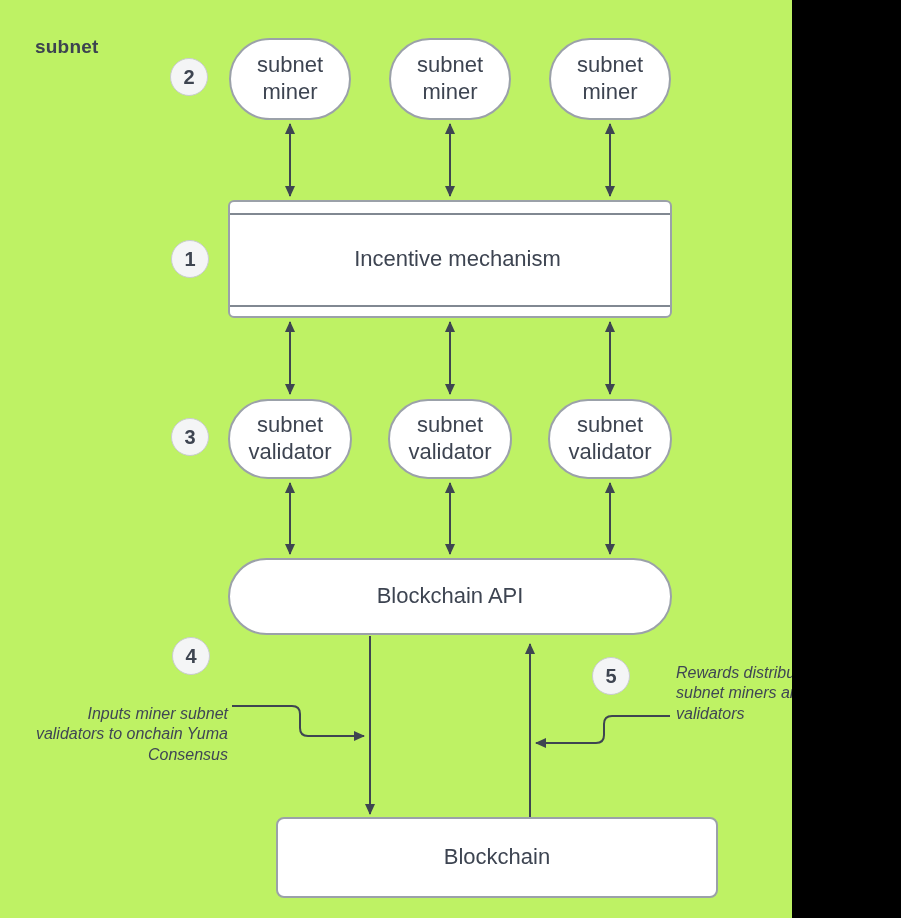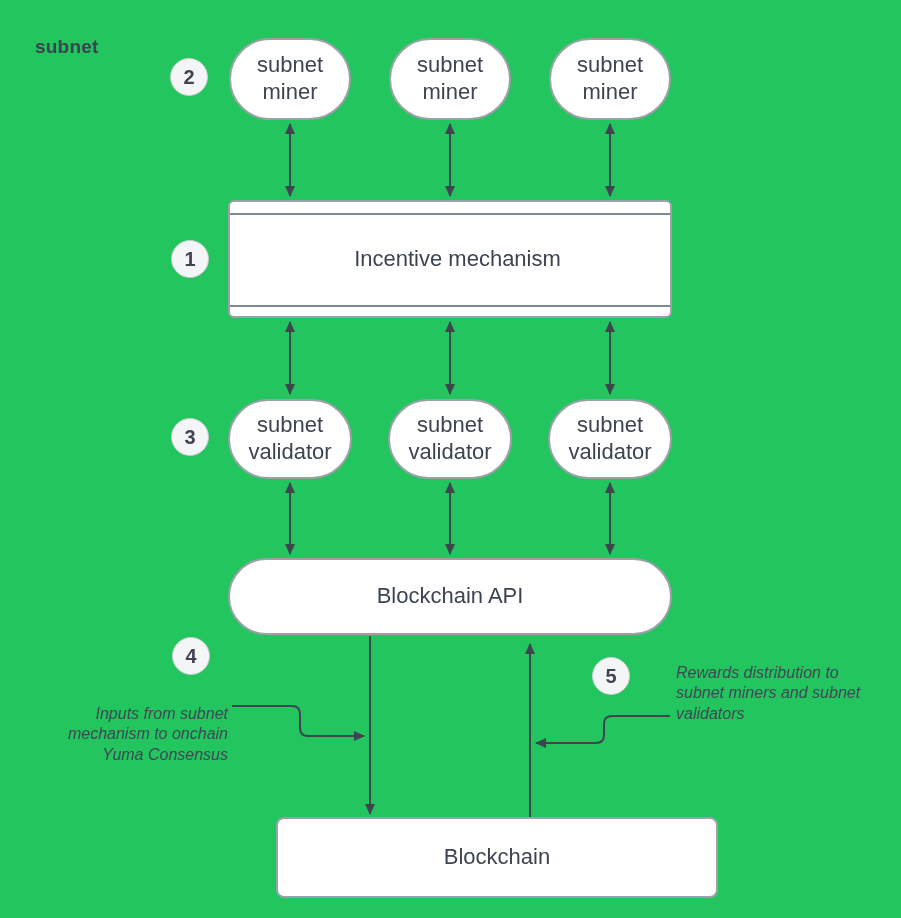--- a/index.html
+++ b/index.html
@@ -1,17 +1,17 @@
 <!DOCTYPE html>
 <html><head>
 <meta charset="utf-8">
 <style>
   html,body{margin:0;padding:0;background:#000;}
   .canvas{
-    position:relative;width:901px;height:918px;background:#22c55e;
+    position:relative;width:792px;height:918px;background:#bef264;
     font-family:"Liberation Sans",sans-serif;overflow:hidden;
   }
   svg.arrows{position:absolute;left:0;top:0;z-index:1;}
   .node{
     position:absolute;background:#ffffff;border:2px solid #9ba1a9;
     box-sizing:border-box;display:flex;align-items:center;justify-content:center;
     text-align:center;color:#3d4451;font-size:22px;line-height:1.22;z-index:2;
   }
   .ellipse{border-radius:41px;padding:0 8px;}
   .pill{border-radius:40px;}
@@ -133,16 +133,16 @@
   </div>
 
   <div class="node pill api">
     <span>Blockchain API</span>
   </div>
 
   <div class="node rect-lg blockchain">
     <span>Blockchain</span>
   </div>
 
-  <div class="annotation inputs">Inputs from subnet mechanism to onchain Yuma Consensus</div>
+  <div class="annotation inputs">Inputs miner subnet validators to onchain Yuma Consensus</div>
   <div class="annotation rewards">Rewards distribution to subnet miners and subnet validators</div>
 
 </div>
 
 </body></html>

